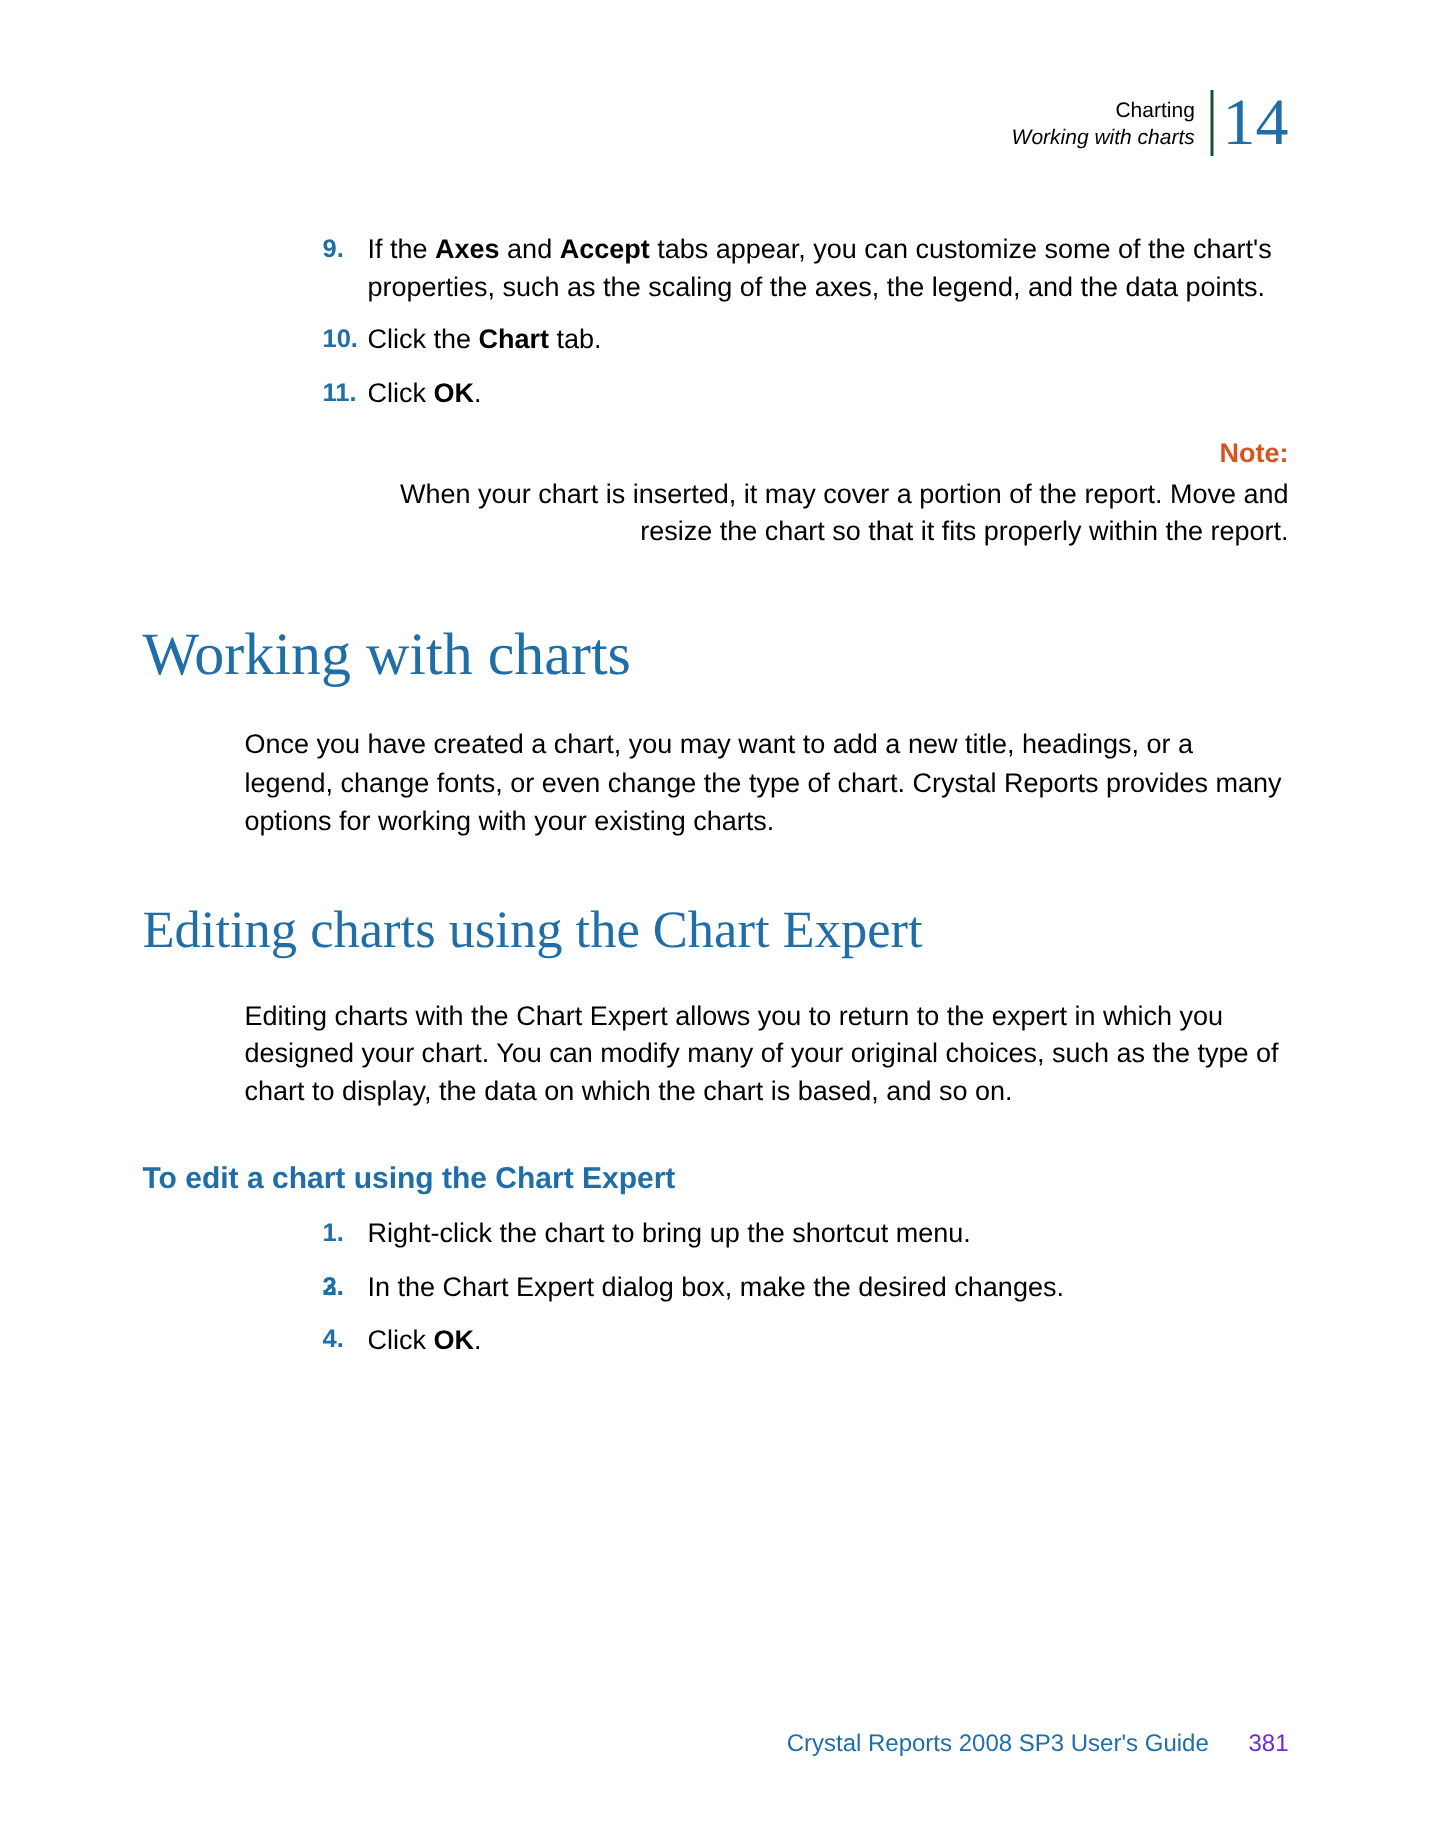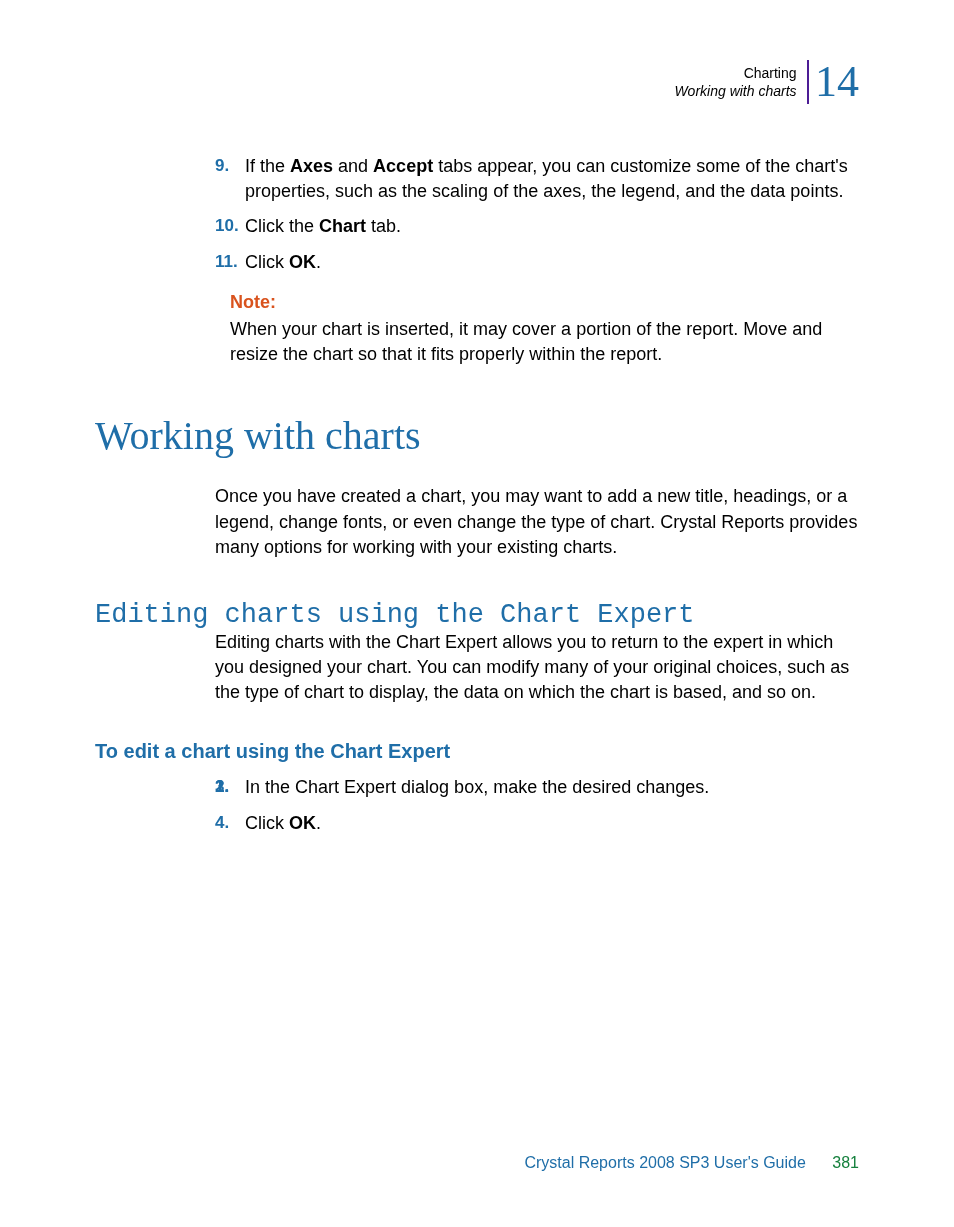--- a/index.html
+++ b/index.html
@@ -34,21 +34,21 @@
     display: block;
     font-style: italic;
   }
   .chapter-number {
     display: inline-block;
     font-family: Georgia, 'Times New Roman', serif;
     font-size: 44px;
     color: #1f6ea8;
     vertical-align: middle;
     margin-left: 6px;
-    border-left: 2px solid #4c1d95;
+    border-left: 2px solid #14532d;
     padding-left: 6px;
     line-height: 1;
   }
   .content-block {
     margin-left: 120px;
   }
   ol.numbered {
     list-style: none;
     padding: 0;
   }
@@ -70,65 +70,67 @@
   .sub-para {
     margin-top: 10px;
     font-size: 18px;
     line-height: 1.4;
   }
   .note-block {
     margin-top: 15px;
     margin-left: 15px;
     font-size: 18px;
     line-height: 1.4;
+    text-align: right;
   }
   .note-label {
     color: #d9531e;
     font-weight: bold;
     display: block;
     margin-bottom: 2px;
   }
   h1.section-title {
     font-family: Georgia, 'Times New Roman', serif;
     color: #1f6ea8;
     font-weight: normal;
     font-size: 40px;
     margin-top: 45px;
     margin-bottom: 25px;
   }
   .intro-para {
-    margin-left: 120px;
+    margin-left: 68px;
     font-size: 18px;
     line-height: 1.4;
     margin-bottom: 20px;
   }
   h2.subsection-title {
-    font-family: Liberation Mono, monospace;
+    font-family: Liberation Serif, serif;
     color: #1f6ea8;
     font-weight: normal;
-    font-size: 27px;
+    font-size: 35px;
     margin-top: 40px;
+    margin-bottom: 25px;
   }
   h3.proc-title {
     color: #1f6ea8;
     font-weight: bold;
     font-size: 20px;
     font-family: Arial, Helvetica, sans-serif;
     margin-top: 35px;
     margin-bottom: 12px;
   }
   .footer {
     position: absolute;
     bottom: 55px;
     right: 95px;
     font-size: 16px;
     color: #1f6ea8;
   }
   .footer .page-num {
-    color: #15803d;
+    color: #6d28d9;
     margin-left: 22px;
   }
   b { font-weight: bold; }
 </style>
 </head>
 <body>
 
 <div class="page">
 
   <div class="header">
@@ -168,20 +170,21 @@
   <h2 class="subsection-title">Editing charts using the Chart Expert</h2>
 
   <p class="intro-para">Editing charts with the Chart Expert allows you to return to the expert in which you designed your chart. You can modify many of your original choices, such as the type of chart to display, the data on which the chart is based, and so on.</p>
 
   <h3 class="proc-title">To edit a chart using the Chart Expert</h3>
 
   <div class="content-block">
     <ol class="numbered">
       <li>
         <span class="num">1.</span>
+        <span>Right-click the chart to bring up the shortcut menu.</span>
       </li>
       <li>
         <span class="num">2.</span>
       </li>
       <li>
         <span class="num">3.</span>
         <span>In the Chart Expert dialog box, make the desired changes.</span>
       </li>
       <li>
         <span class="num">4.</span>

